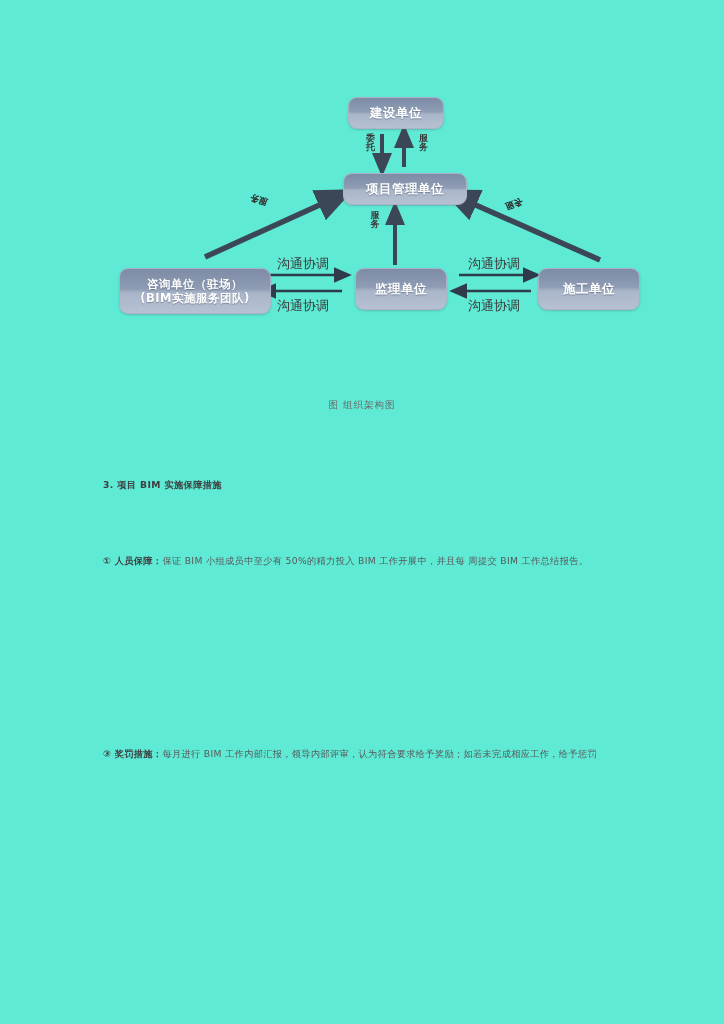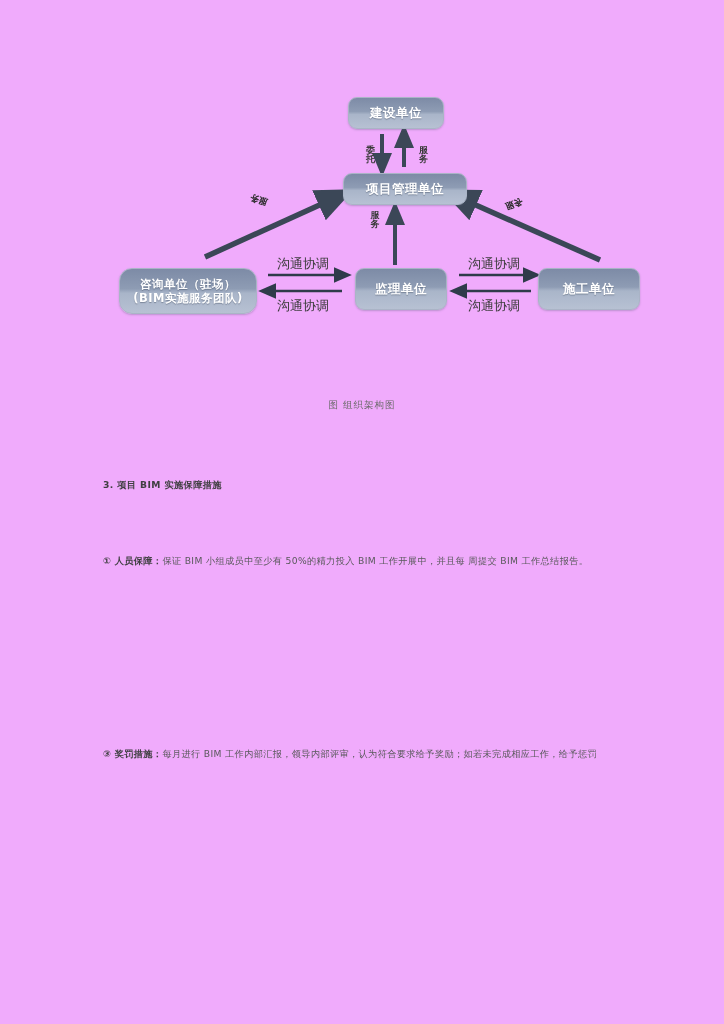--- a/index.html
+++ b/index.html
@@ -12,21 +12,21 @@
     height: 1024px;
     position: relative;
     font-family: "DejaVu Sans", "Liberation Sans", sans-serif;
     color: #4d4d4d;
     overflow: hidden;
   }
 
   .page {
     position: absolute;
     inset: 0;
-    background: #f0abfc;
+    background: #5eead4;
   }
 
   
   .diagram {
     position: absolute;
     left: 0;
     top: 85px;
     width: 724px;
     height: 280px;
   }
@@ -44,34 +44,33 @@
     letter-spacing: 0.5px;
     background: linear-gradient(to bottom, #7d8ba6 0%, #8e9cb4 45%, #a9b5c9 55%, #b7c1d3 100%);
     border: 1px solid #aab4c6;
     box-shadow: 0 1px 2px rgba(90,100,120,0.35);
     text-shadow: 0 1px 1px rgba(60,70,90,0.45);
     line-height: 1.25;
   }
 
   #node-construction-owner { left: 348px; top: 12px;  width: 96px;  height: 32px; font-size: 12.5px; }
   #node-project-mgmt       { left: 343px; top: 88px;  width: 124px; height: 32px; font-size: 12.5px; }
-  #node-consulting         { left: 119px; top: 183px; width: 138px; height: 46px; font-size: 11.5px; border-radius: 13px; }
+  #node-consulting         { left: 119px; top: 183px; width: 152px; height: 46px; font-size: 11.5px; }
   #node-supervision        { left: 355px; top: 183px; width: 92px;  height: 42px; font-size: 12.5px; }
   #node-contractor         { left: 538px; top: 183px; width: 102px; height: 42px; font-size: 12.5px; }
 
   .node .line2 { display:block; }
 
   
   .vpair {
     position: absolute;
     left: 368px;
     top: 46px;
     width: 58px;
     height: 40px;
-    margin-top: 12px;
   }
   .vlabel {
     position: absolute;
     font-size: 9px;
     font-weight: bold;
     color: #3b3b3b;
     line-height: 1.0;
     width: 11px;
     text-align: center;
     letter-spacing: 0;

